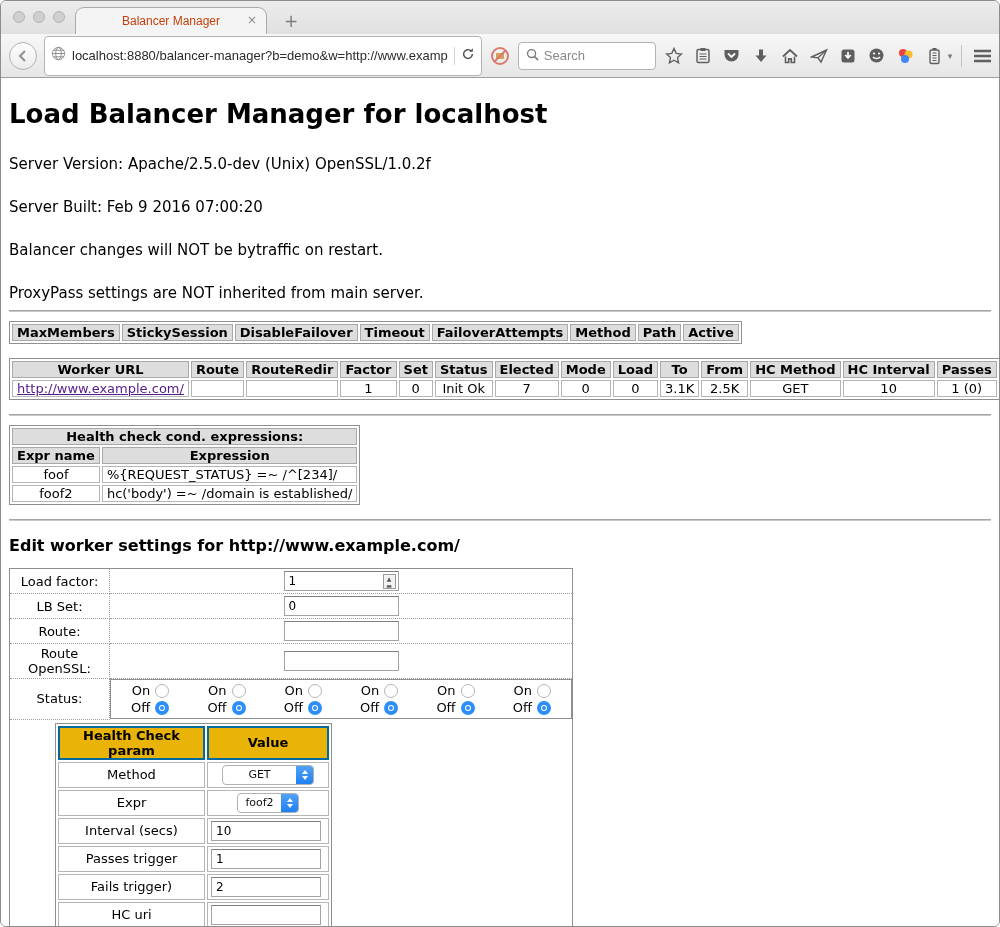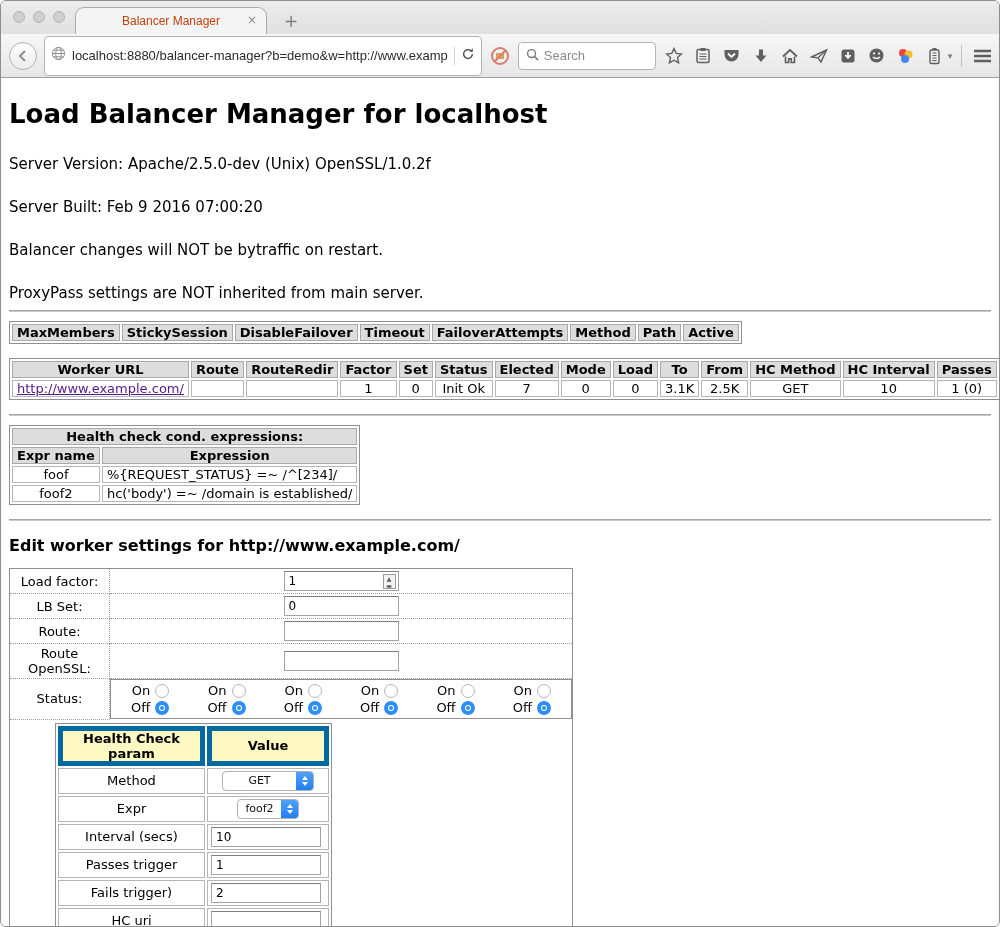--- a/index.html
+++ b/index.html
@@ -74,21 +74,21 @@
   .radgrid { display:grid; grid-template-columns:auto auto; gap:2px 5px;
              justify-content:center; align-items:center; }
   .radlbl { text-align:right; font-size:13px; }
   .radio { width:14px; height:14px; border-radius:50%; background:#fff; border:1px solid #b5b5b5; position:relative; }
   .radio.checked { border:4px solid #2e8ef7; }
   .radio.checked::after { content:""; position:absolute; left:1px; top:1px; width:4px; height:4px;
                           border-radius:50%; background:#2e8ef7; }
 
   table.hc { border-collapse:separate; border-spacing:2px; border:1px solid #8f8f8f;
              margin-left:45px; font-size:13px; }
-  table.hc th { background:#fef9c3; border:5px solid #0369a1; padding:0 8px; }
+  table.hc th { background:#eab308; border:2px solid #0369a1; padding:0 8px; }
   table.hc td { border:1px solid #b5b5b5; padding:2px 3px; }
   td.hclabel { width:147px; text-align:center; }
   td.hcval { width:122px; text-align:left; }
   td.hcval.center { text-align:center; }
   .hcinput { width:110px; }
 
   .selectbox { display:inline-flex; align-items:center; height:20px; border:1px solid #b0b0b0;
                border-radius:4px; background:#fff; overflow:hidden; vertical-align:middle; }
   .sel-text { font-size:11px; padding:0 6px; flex:1 1 auto; text-align:center; color:#111; }
   .sel-step { width:17px; height:20px; background:linear-gradient(#53a4f8,#1e7df2);

